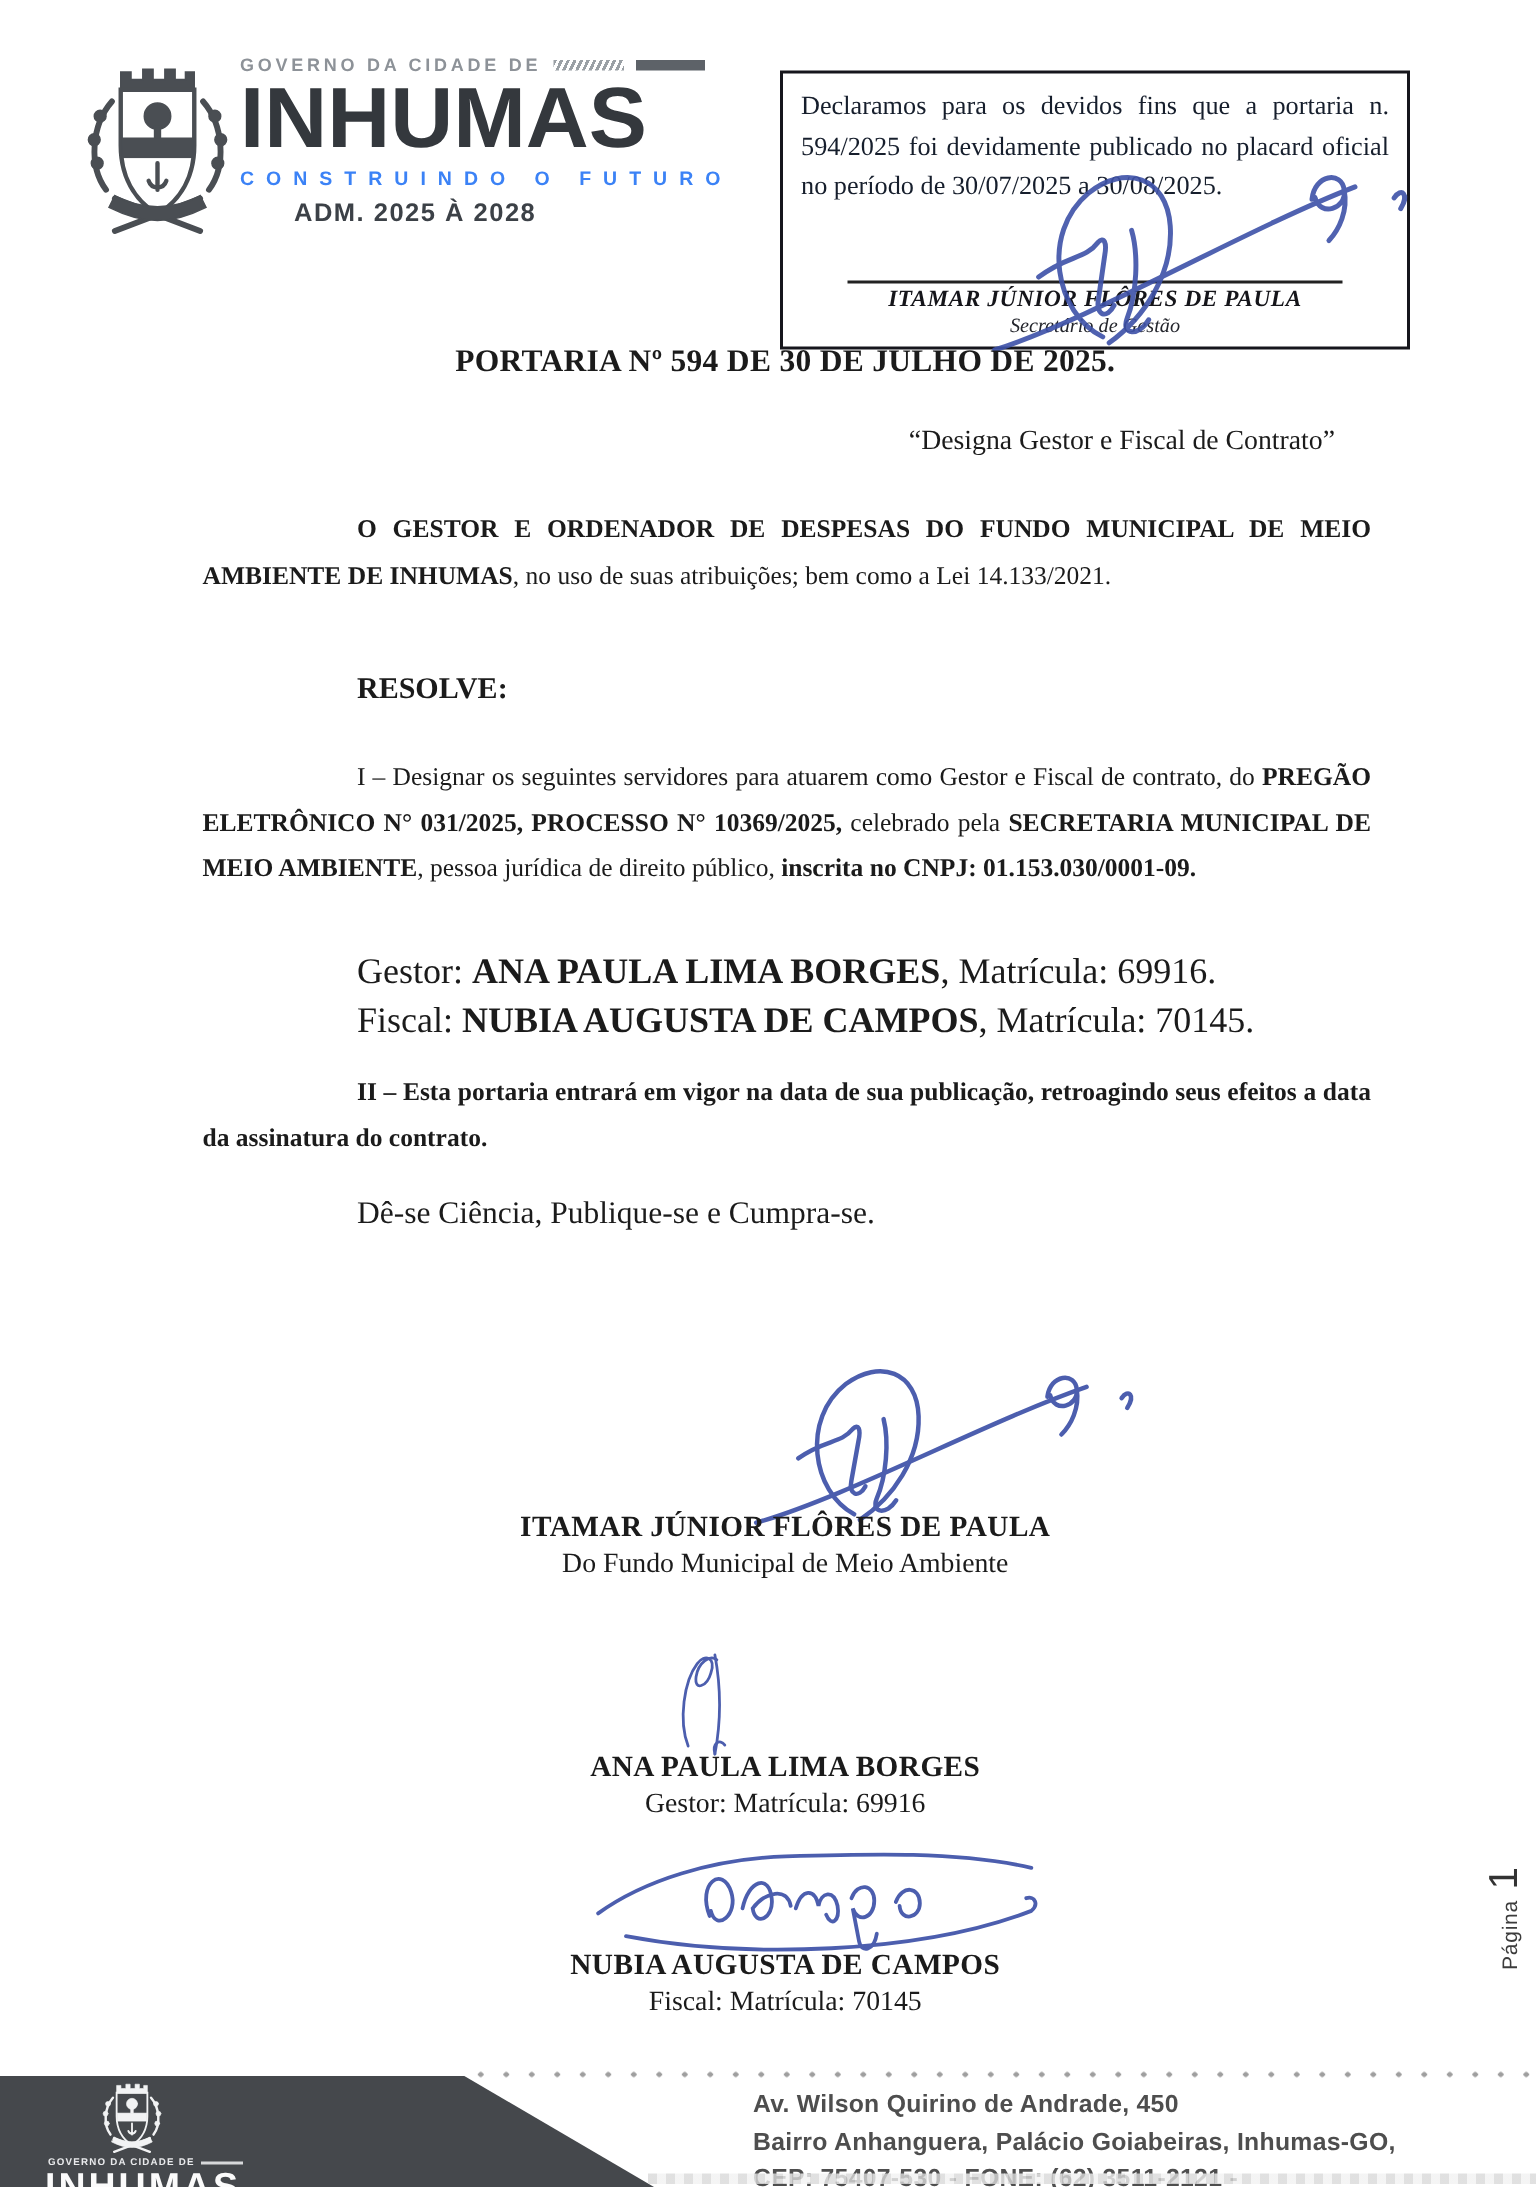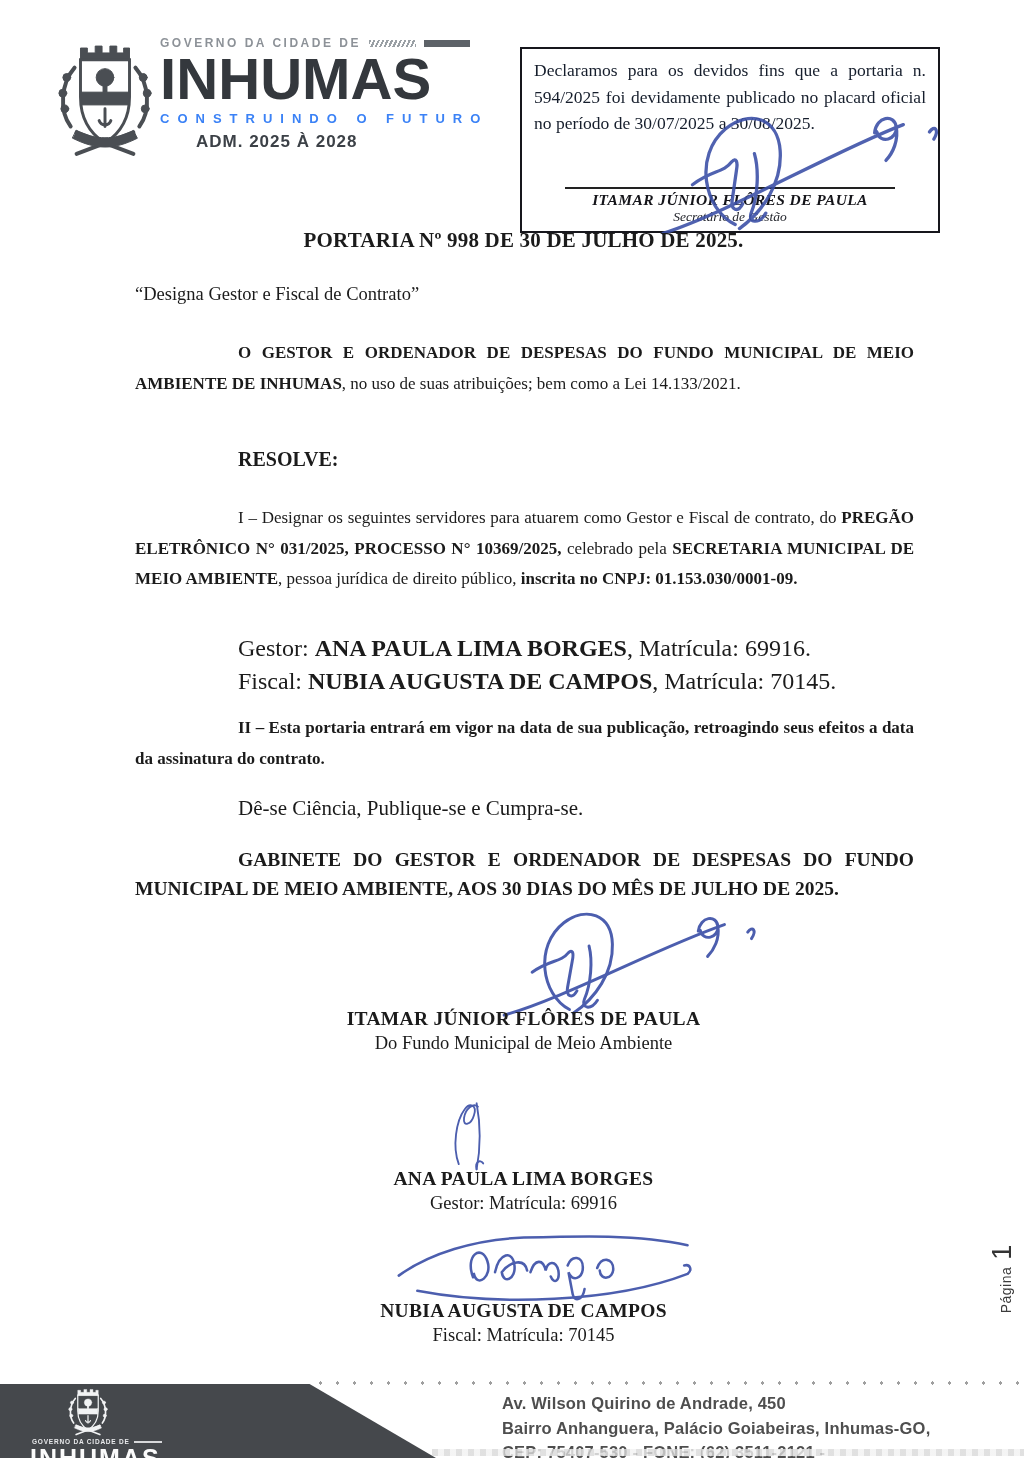--- a/index.html
+++ b/index.html
@@ -34,21 +34,21 @@
   .decl-sig-svg { position:absolute; left:110px; top:40px; width:310px; height:160px;
                   transform:rotate(-2deg); pointer-events:none; }
   .decl-line { width:330px; margin:50px auto 2px; border-top:2px solid #222; }
   .decl-name { text-align:center; font-weight:700; font-style:italic; font-size:15.5px;
                letter-spacing:.4px; color:#15151a; }
   .decl-role { text-align:center; font-style:italic; font-size:13.5px; color:#23252c; }
 
   
   .title { position:absolute; left:135px; top:228px; width:777px; text-align:center;
            font-size:21px; font-weight:700; letter-spacing:.2px; }
-  .epigraph { position:absolute; left:135px; top:284px; width:755px; 
+  .epigraph { position:absolute; left:135px; top:284px; width:755px; text-align:right;
               font-size:18.5px; }
   .para { position:absolute; left:135px; width:779px; font-size:17px; line-height:30.5px;
           text-align:justify; text-indent:103px; }
   .p-open { top:338px; }
   .resolve { position:absolute; left:238px; top:448px; font-size:20px; font-weight:700; }
   .p-item1 { top:503px; }
   .designees { position:absolute; left:238px; top:632px; font-size:24px; line-height:33px; }
   .p-item2 { top:713px;font-weight:bold; }
   .closing { position:absolute; left:238px; top:796px; font-size:21px; }
   .gabinete { position:absolute; left:135px; top:845px; width:779px; font-size:19.5px;
@@ -173,39 +173,38 @@
   <div class="decl">
     <div class="decl-body">Declaramos para os devidos fins que a portaria n. 594/2025 foi devidamente publicado no placard oficial no período de 30/07/2025 a 30/08/2025.</div>
     <svg class="decl-sig-svg" viewBox="0 0 300 120">
       <use href="#sig-itamar" stroke="#3d51a8" opacity="0.9"></use>
     </svg>
     <div class="decl-line"></div>
     <div class="decl-name">ITAMAR JÚNIOR FLÔRES DE PAULA</div>
     <div class="decl-role">Secretário de Gestão</div>
   </div>
 
-  <div class="title">PORTARIA Nº 998 DE 30 DE JULHO DE 2025.</div>
+  <div class="title">PORTARIA Nº 594 DE 30 DE JULHO DE 2025.</div>
   <div class="epigraph">“Designa Gestor e Fiscal de Contrato”</div>
 
   <p class="para p-open"><b>O GESTOR E ORDENADOR DE DESPESAS DO FUNDO MUNICIPAL DE MEIO AMBIENTE DE INHUMAS</b><span>, no uso de suas atribuições; bem como a Lei 14.133/2021.</span></p>
 
   <div class="resolve">RESOLVE:</div>
 
   <p class="para p-item1"><span>I – Designar os seguintes servidores para atuarem como Gestor e Fiscal de contrato, do </span><b>PREGÃO ELETRÔNICO N° 031/2025, PROCESSO N° 10369/2025,</b><span> celebrado pela </span><b>SECRETARIA MUNICIPAL DE MEIO AMBIENTE</b><span>, pessoa jurídica de direito público, </span><b>inscrita no CNPJ: 01.153.030/0001-09.</b></p>
 
   <div class="designees">
     <div><span>Gestor: </span><b>ANA PAULA LIMA BORGES</b><span>, Matrícula: 69916.</span></div>
     <div><span>Fiscal: </span><b>NUBIA AUGUSTA DE CAMPOS</b><span>, Matrícula: 70145.</span></div>
   </div>
 
   <p class="para p-item2">II – Esta portaria entrará em vigor na data de sua publicação, retroagindo seus efeitos a data da assinatura do contrato.</p>
 
   <div class="closing">Dê-se Ciência, Publique-se e Cumpra-se.</div>
 
-  <p class="gabinete">GABINETE DO GESTOR E ORDENADOR DE DESPESAS DO FUNDO MUNICIPAL DE MEIO AMBIENTE, AOS 30 DIAS DO MÊS DE JULHO DE 2025.</p>
 
   <svg class="sig-svg sig-itamar" viewBox="0 0 300 120">
     <use href="#sig-itamar" stroke="#3d51a8" opacity="0.92"></use>
   </svg>
   <div class="sig-block sb1">
     <div class="nm">ITAMAR JÚNIOR FLÔRES DE PAULA</div>
     <div class="rl">Do Fundo Municipal de Meio Ambiente</div>
   </div>
 
   <svg class="sig-svg sig-ana" viewBox="0 0 70 112">

